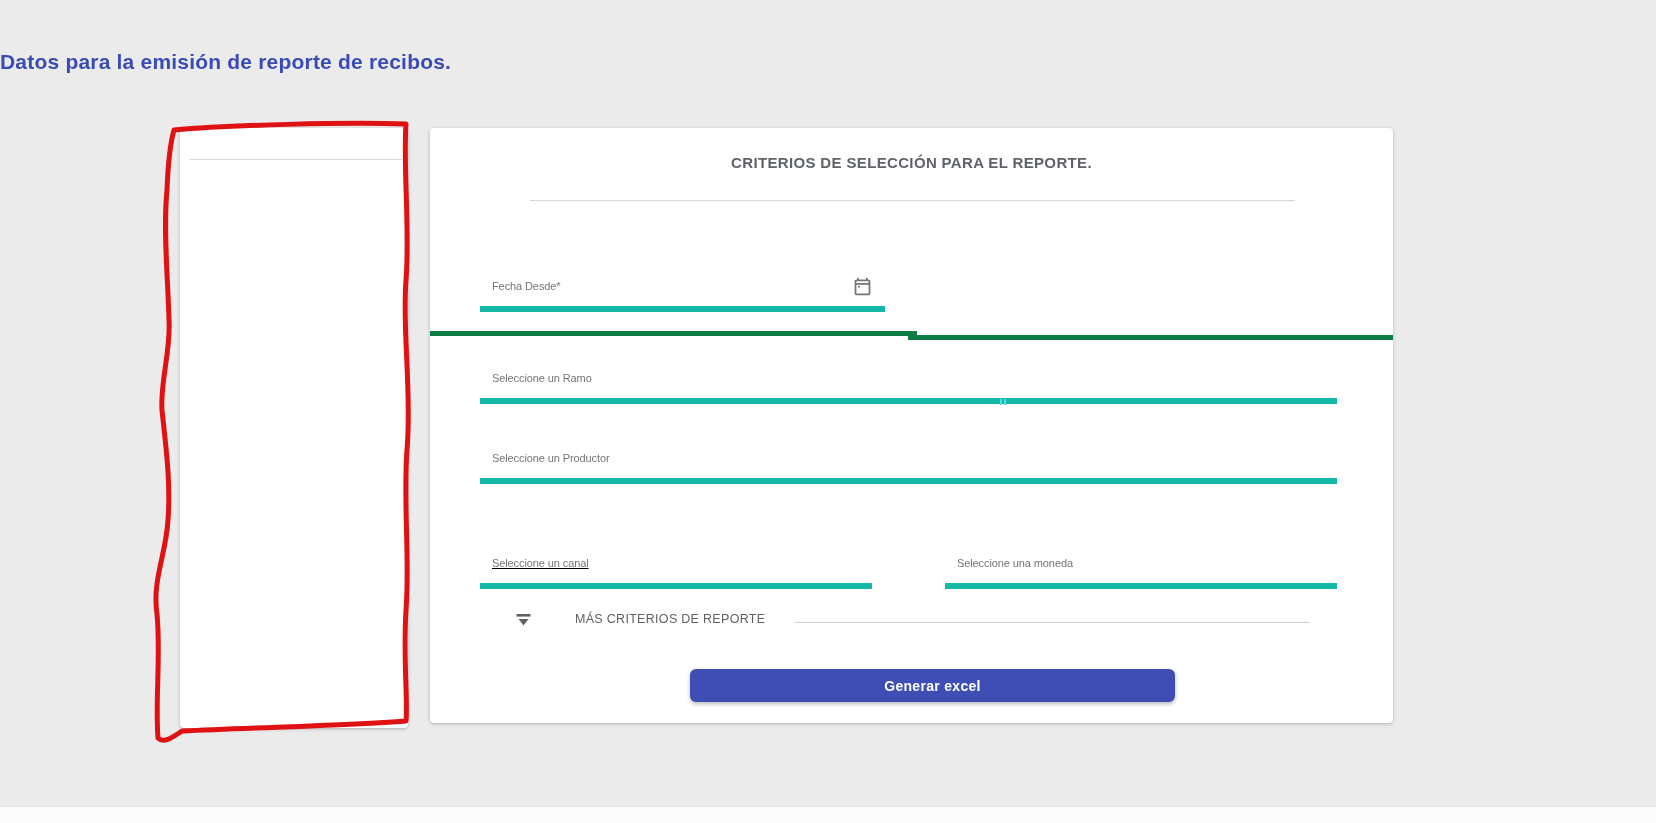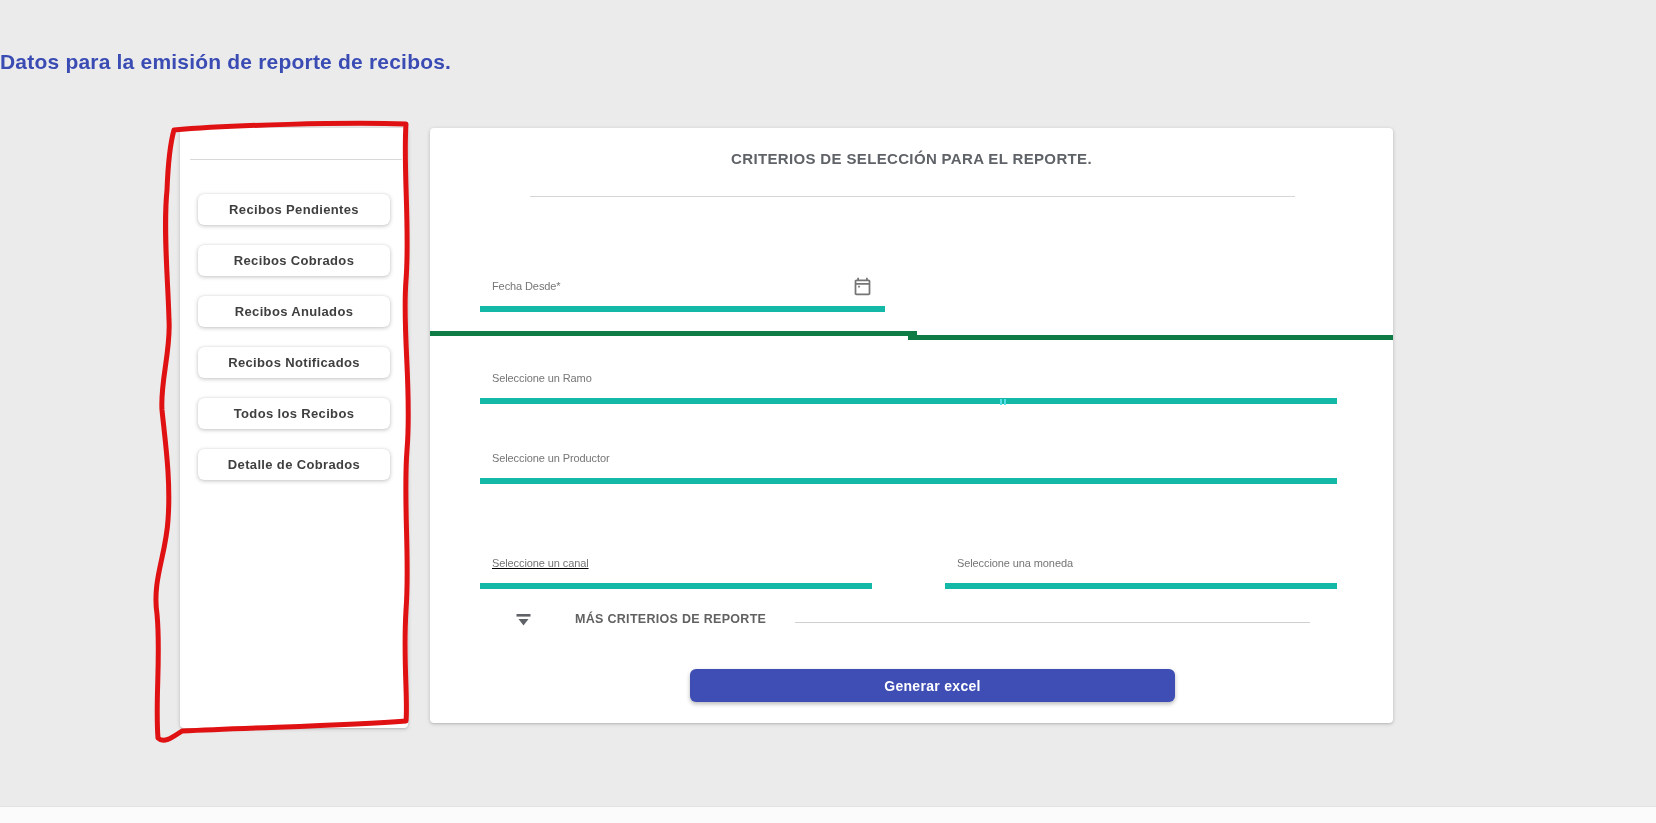--- a/index.html
+++ b/index.html
@@ -53,25 +53,25 @@
   }
   
   .annotation-svg {
     position: absolute; left: 140px; top: 108px;
     width: 290px; height: 648px;
     pointer-events: none; z-index: 6;
   }
   
   .main-card { left: 430px; top: 128px; width: 963px; height: 595px; }
   .form-title {
-    padding-top: 22px;
     text-align: center;
     font-size: 15px; font-weight: bold;
     color: #5f6368;
     letter-spacing: 0.35px;
+    margin-top: 26px;
   }
   .form-title-divider {
     border: none; border-top: 1px solid #d6d6d6;
     margin: 29px 98px 0 100px;
   }
   .field { position: absolute; }
   .field input {
     display: block;
     width: 100%;
     background: transparent;
@@ -104,21 +104,21 @@
     background: #55dfe8; margin-right: 2px; vertical-align: top;
   }
   .more-criteria {
     position: absolute; left: 86px; top: 483px;
     display: flex; align-items: center;
     cursor: pointer;
   }
   .more-criteria .filter-icon { width: 15px; height: 14px; margin-top: 2px; }
   .more-criteria-label {
     margin-left: 44px;
-    font-size: 12.5px; font-weight: bold;
+    font-size: 12.5px; font-weight: normal;
     color: #616161;
     letter-spacing: 0.3px;
   }
   .more-criteria-line {
     position: absolute; left: 365px; top: 494px;
     width: 515px;
     border-top: 1px solid #cfcfcf;
   }
   .submit-btn {
     position: absolute; left: 260px; top: 541px;
@@ -139,28 +139,20 @@
     border-top: 1px solid #e2e2e2;
   }
 </style>
 </head>
 <body>
 
 <div class="page-title">Datos para la emisión de reporte de recibos.</div>
 
 <div class="card sidebar">
   <hr class="sidebar-divider">
-  <div class="sidebar-buttons">
-    <button class="type-btn">Recibos Pendientes</button>
-    <button class="type-btn">Recibos Cobrados</button>
-    <button class="type-btn">Recibos Anulados</button>
-    <button class="type-btn">Recibos Notificados</button>
-    <button class="type-btn">Todos los Recibos</button>
-    <button class="type-btn">Detalle de Cobrados</button>
-  </div>
 </div>
 
 <svg class="annotation-svg" viewBox="0 0 290 648" fill="none">
   <path d="M 34 22
            C 90 17, 205 14, 266 16
            C 263 60, 270 122, 266 172
            C 262 224, 272 282, 267 342
            C 263 392, 270 452, 266 502
            C 263 552, 268 592, 266 613
            C 205 618, 120 619, 42 623

